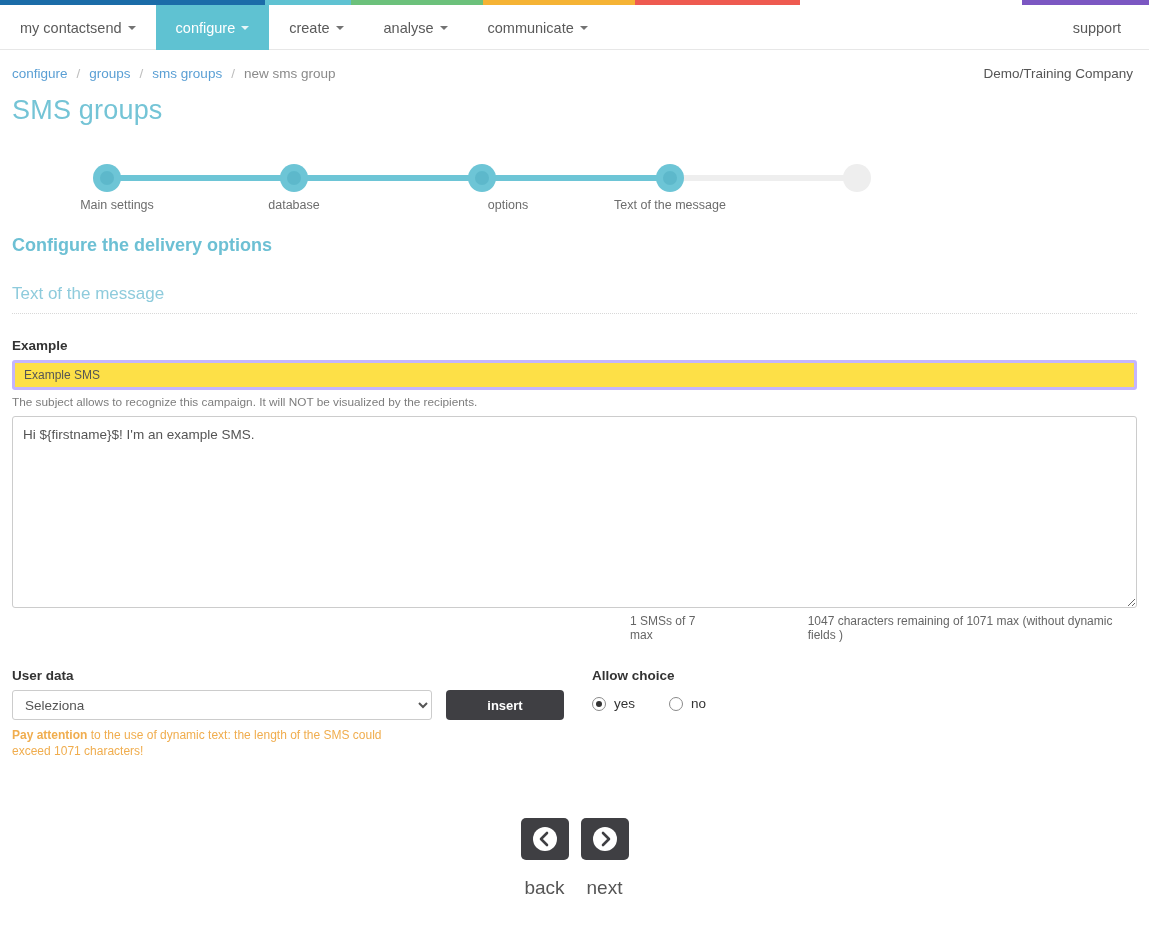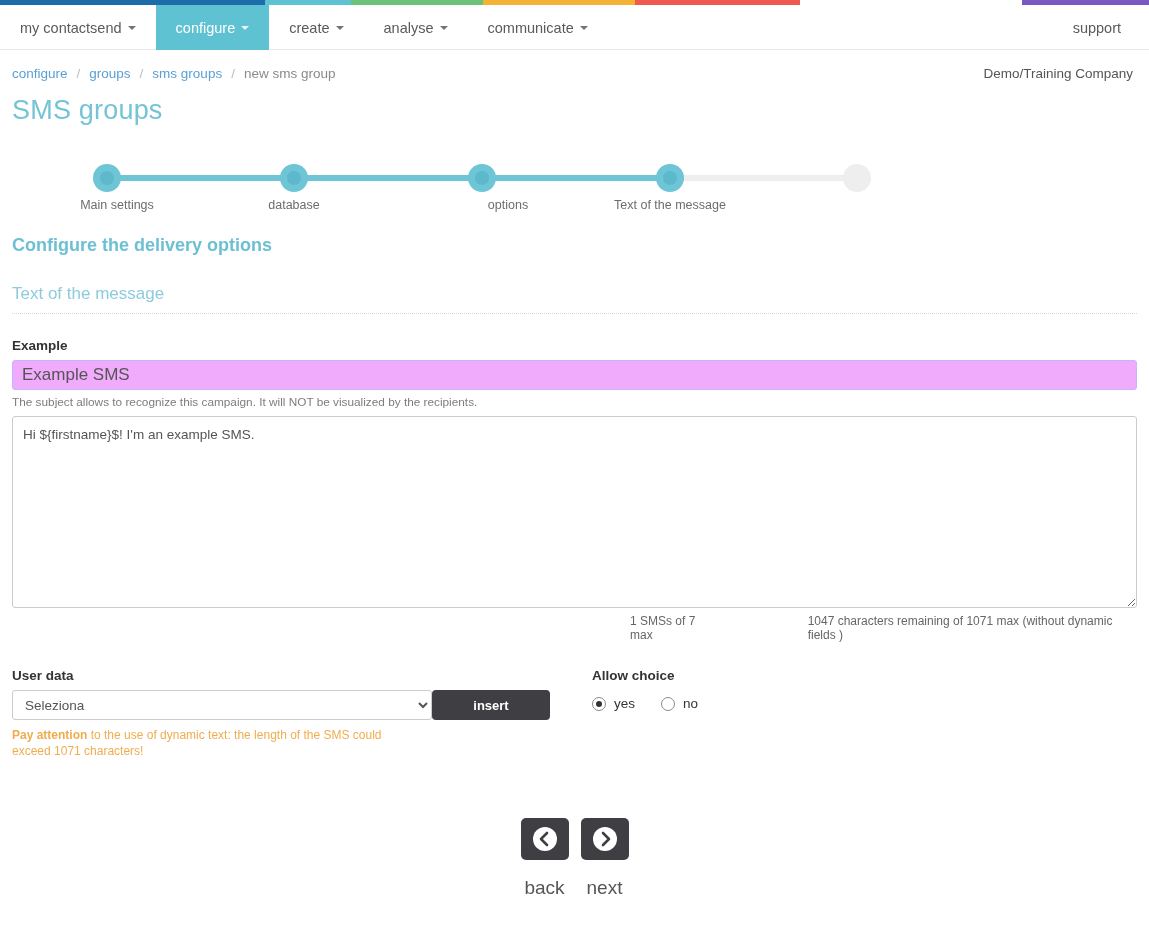--- a/index.html
+++ b/index.html
@@ -147,26 +147,26 @@
   .charset {
     font-size: 12px;
     color: #555;
     padding-bottom: 2px;
   }
   input.text-input {
     display: block;
     width: 100%;
     height: 30px;
     padding: 4px 9px;
-    font-size: 17px;
+    font-size: 12px;
     font-family: "Liberation Sans", sans-serif;
     color: #555;
-    border: 1px solid #c4b5fd;
+    border: 3px solid #c4b5fd;
     border-radius: 3px;
-    background: #f0abfc;
+    background: #fde047;
     outline: none;
   }
   .help {
     font-size: 11.8px;
     color: #7d7d7d;
     margin-top: 5px;
   }
   textarea.area {
     display: block;
     width: 100%;
@@ -192,21 +192,21 @@
   .counters .c2 { margin-left: 90px; }
 
   
   .bottom {
     display: flex;
     padding: 0 12px;
     margin-top: 26px;
   }
   .col-left { width: 580px; }
   .col-right { flex: 1; }
-  .select-row { display: flex; align-items: center; }
+  .select-row { display: flex; align-items: center; gap: 14px; }
   select.sel {
     width: 420px;
     height: 30px;
     padding: 3px 8px;
     font-size: 13.5px;
     font-family: "Liberation Sans", sans-serif;
     color: #555;
     border: 1px solid #cccccc;
     border-radius: 3px;
     background: #fff;
@@ -224,21 +224,21 @@
     cursor: pointer;
   }
   .warn {
     margin-top: 8px;
     font-size: 12px;
     color: #f0ad4e;
     line-height: 1.32;
     width: 400px;
   }
   .warn b { color: #f0ad4e; }
-  .radios { display: flex; align-items: center; gap: 26px; margin-top: 13px; }
+  .radios { display: flex; align-items: center; gap: 34px; margin-top: 13px; }
   .radio { display: flex; align-items: center; gap: 8px; cursor: pointer; font-size: 13.5px; color: #333; }
   .radio .dot {
     width: 14px; height: 14px;
     border: 1px solid #8a8a8a;
     border-radius: 50%;
     background: #fff;
     position: relative;
     display: inline-block;
   }
   .radio.on .dot::after {

